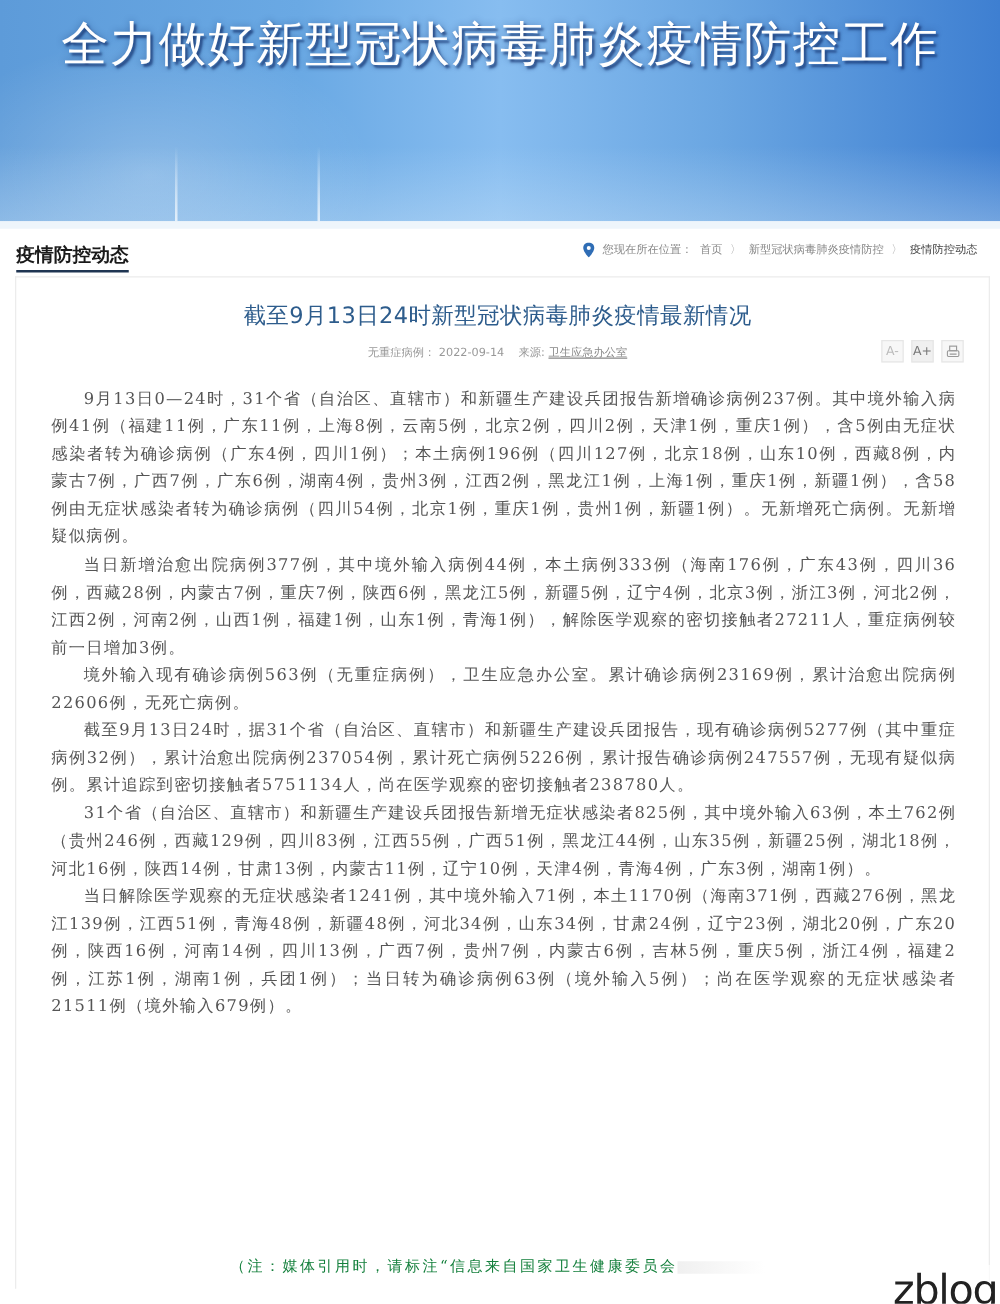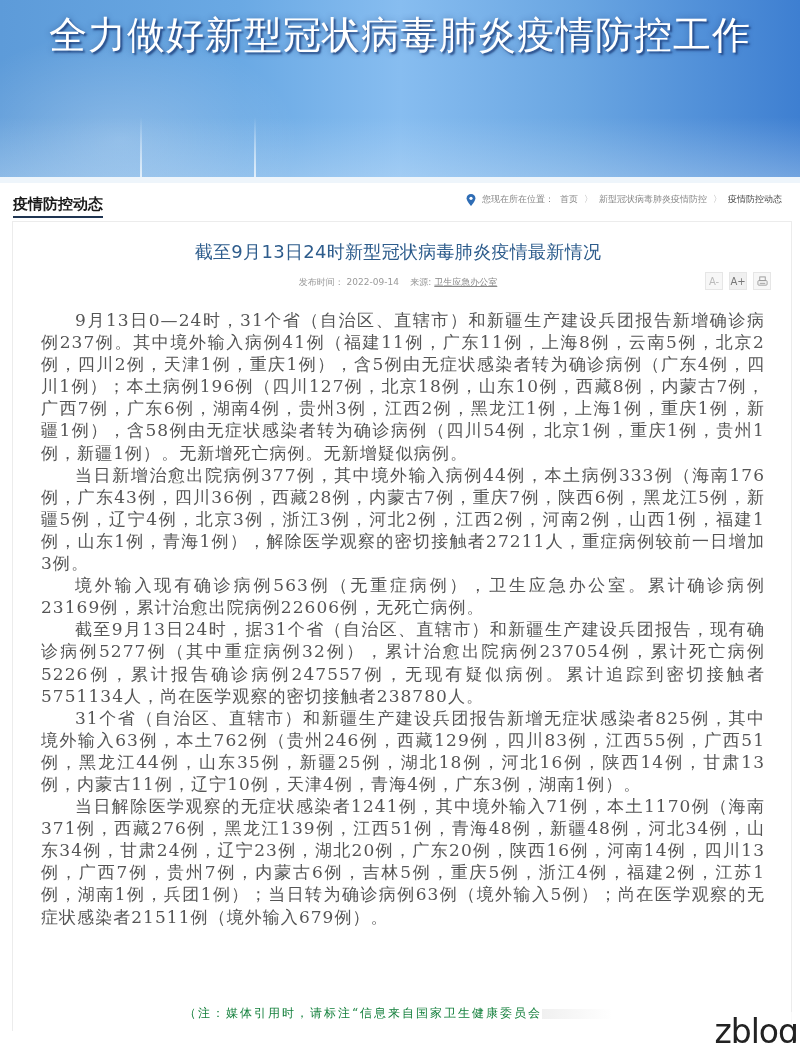--- a/index.html
+++ b/index.html
@@ -49,21 +49,21 @@
       position: absolute; left: 0; top: 18px; width: 770px; text-align: center;
       font-size: 18px; color: #2d5c8c; letter-spacing: 0.3px;
     }
     .meta { position: absolute; left: 0; top: 54px; width: 770px; text-align: center; font-size: 9px; color: #999; }
     .meta .source { text-decoration: underline; color: #888; }
     .tools { position: absolute; right: 20px; top: 50px; display: flex; gap: 6px; }
     .tool { width: 18px; height: 18px; border: 1px solid #e6e6e6; background: #f7f7f7; font-size: 10px; color: #bbb; display: flex; align-items: center; justify-content: center; }
     .tool.bigger { color: #777; background: #f0f0f0; }
     .tool svg { width: 11px; height: 11px; }
 
-    .body { position: absolute; left: 28px; top: 87px; width: 724px; font-family: "DejaVu Serif", serif; font-size: 17px; line-height: 22.1px; color: #555; text-align: justify; letter-spacing: 1.05px; }
+    .body { position: absolute; left: 28px; top: 87px; width: 724px; font-family: "DejaVu Serif", serif; font-size: 13px; line-height: 22.1px; color: #555; text-align: justify; letter-spacing: 1.05px; }
     .body p { text-indent: 2em; }
 
     .note { position: absolute; left: 0; top: 783px; width: 770px; text-align: center; font-size: 12px; color: #15803d; letter-spacing: 2px; font-family: "DejaVu Serif", serif; }
     .note::after { content: ""; display: inline-block; width: 70px; height: 10px; background: linear-gradient(90deg, #f0f0f0, #fff); vertical-align: middle; }
 
     .watermark { position: absolute; right: 0; top: 1012px; font-size: 33px; color: #222; font-family: "DejaVu Sans", sans-serif; letter-spacing: -1px; background: rgba(255,255,255,0.7); padding: 0 2px; }
   </style>
 </head>
 <body>
 
@@ -87,21 +87,21 @@
     <span>新型冠状病毒肺炎疫情防控</span>
     <span class="sep">〉</span>
     <span class="current">疫情防控动态</span>
   </div>
   <div class="section-rule"></div>
 </div>
 
 <div class="article">
   <div class="article-title">截至9月13日24时新型冠状病毒肺炎疫情最新情况</div>
   <div class="meta">
-    <span>发布时间：</span>
+    <span>无重症病例：</span>
     <span>2022-09-14</span>
     &nbsp;&nbsp;
     <span>来源:</span>
     <span class="source">卫生应急办公室</span>
   </div>
   <div class="tools">
     <div class="tool">
       <span>A-</span>
     </div>
     <div class="tool bigger">

